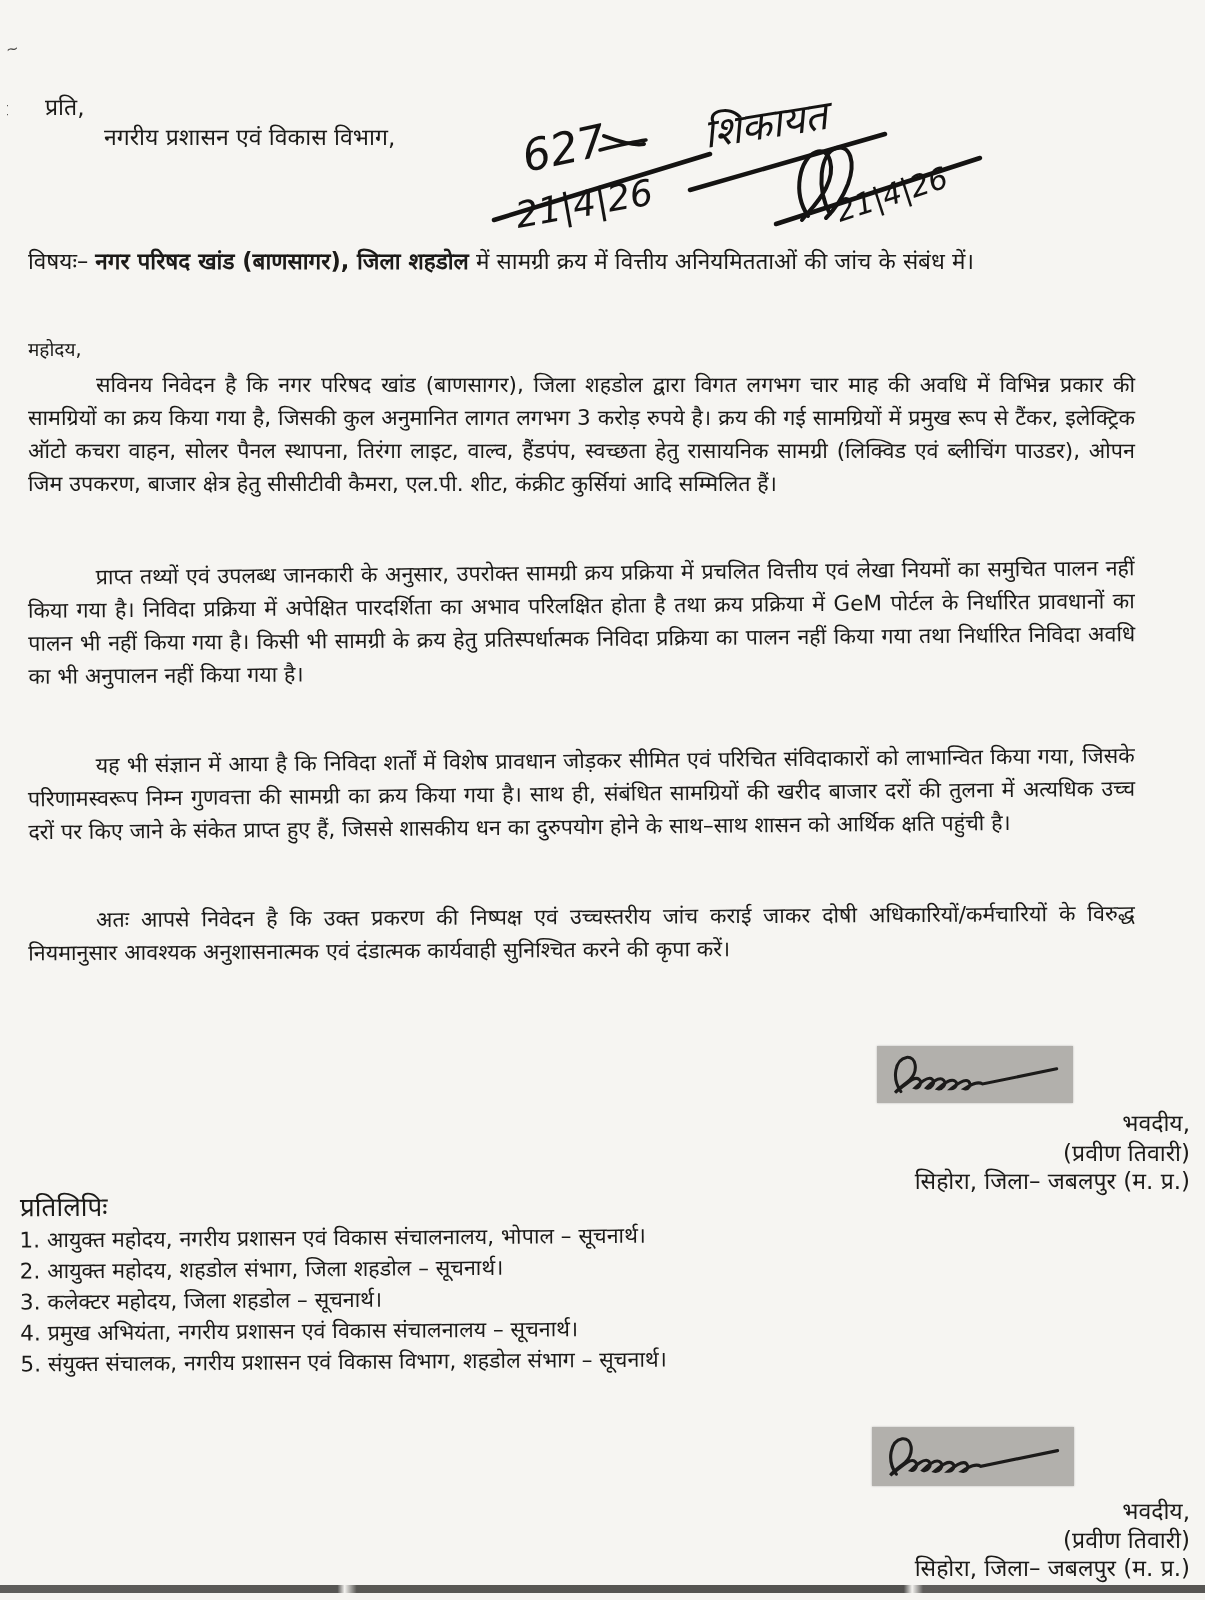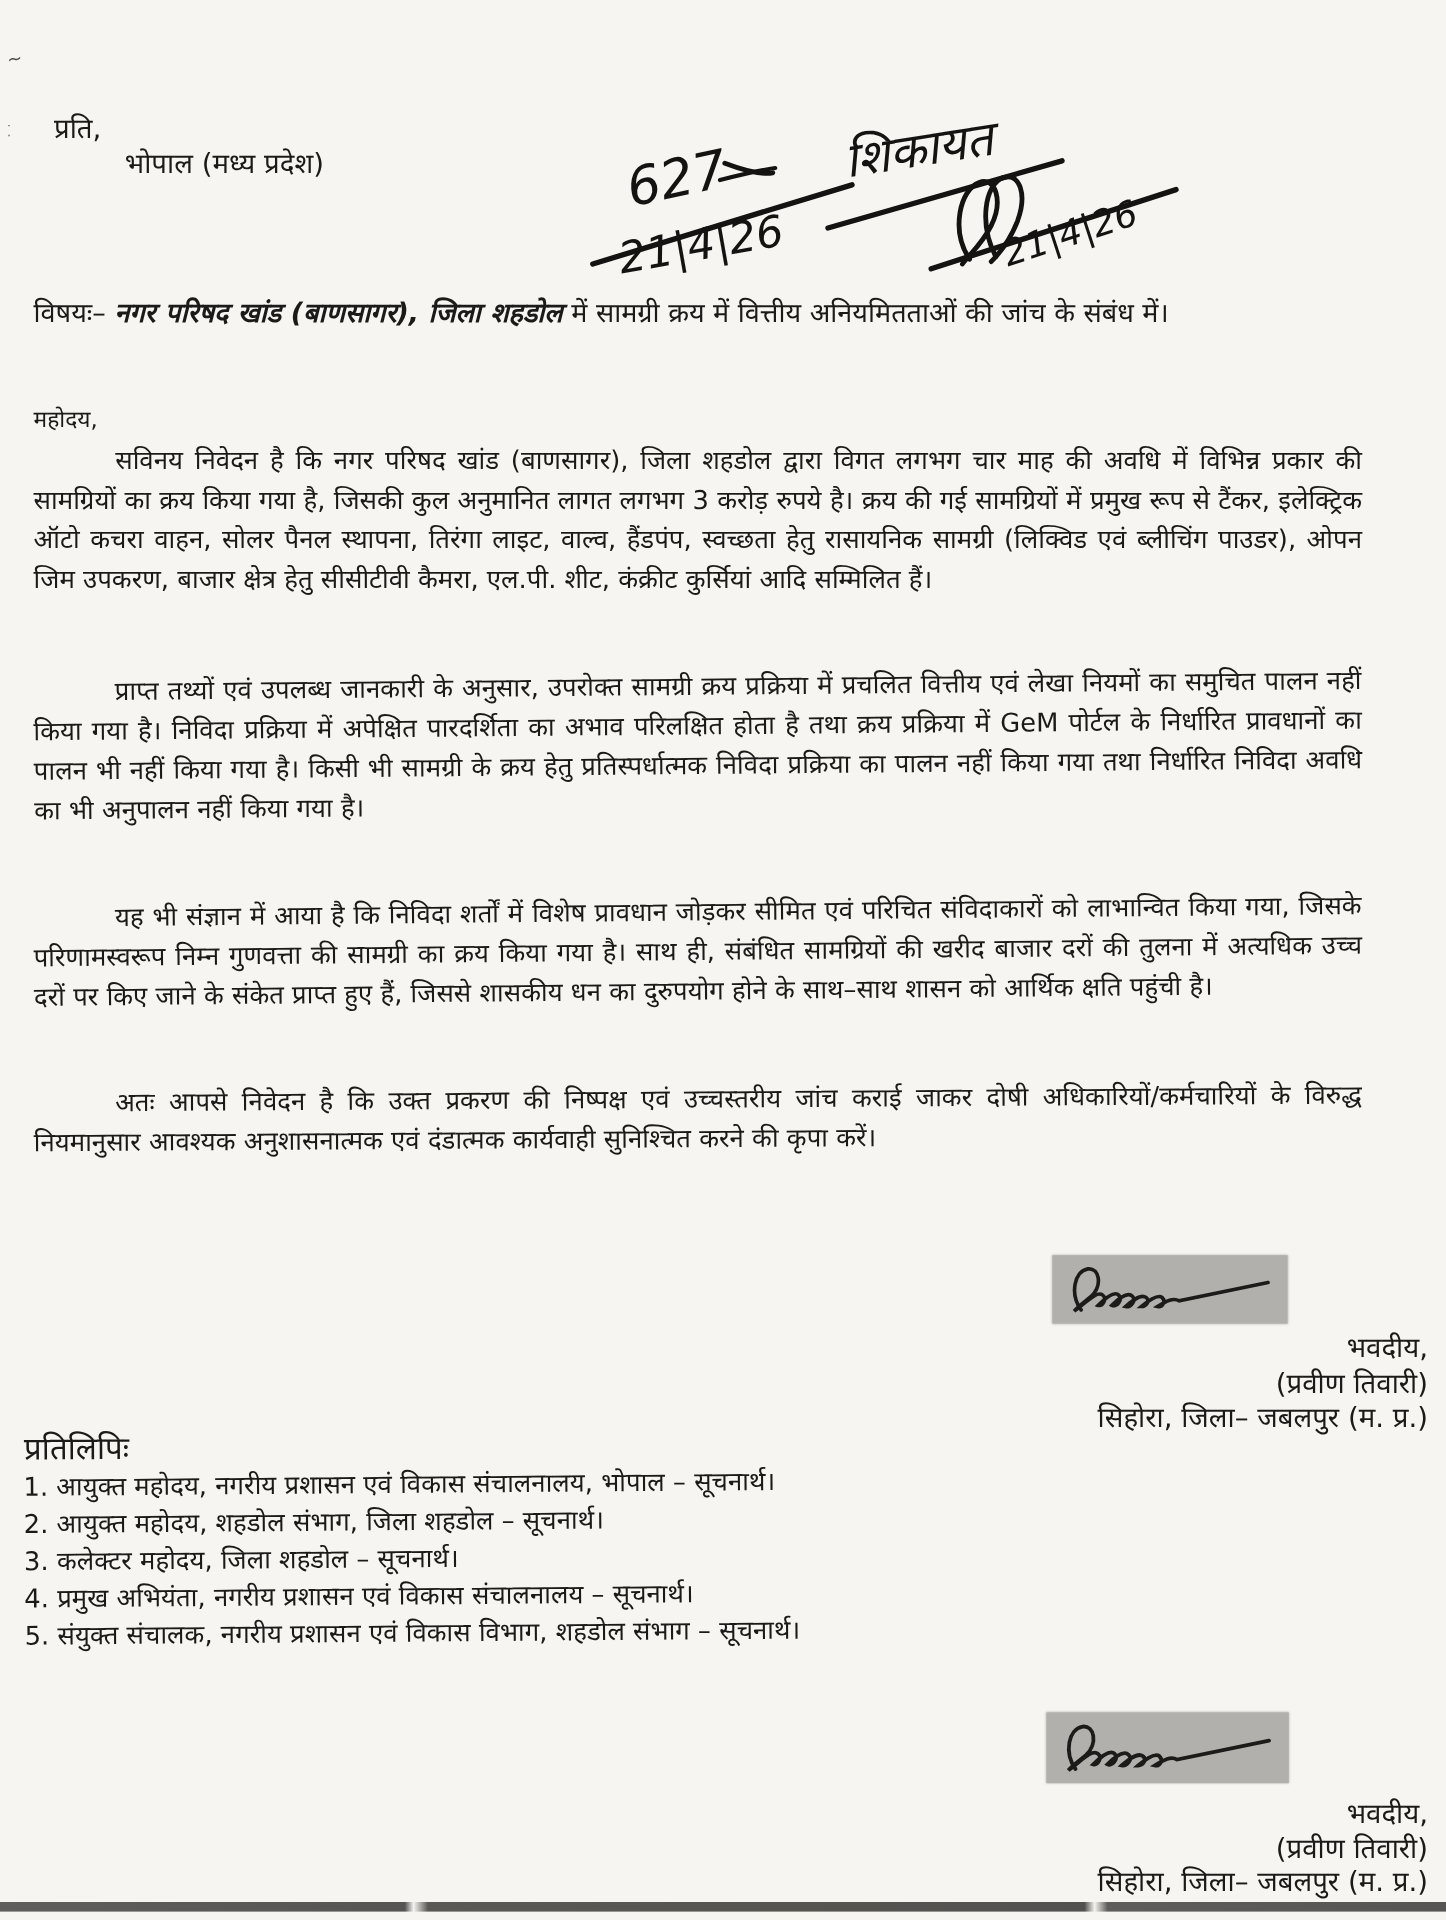--- a/index.html
+++ b/index.html
@@ -8,21 +8,21 @@
     background:#f6f5f2;
     position:relative;
     overflow:hidden;
     font-family:"DejaVu Sans", sans-serif;
     color:#1b1a18;
   }
   .abs{position:absolute;}
   .recipient-to{left:28px;top:90px;font-size:23px;margin-left:17px;}
   .recipient-lines{left:104px;top:122px;font-size:23px;line-height:31px;}
   .subject{left:28px;top:244px;width:1078px;font-size:22.5px;line-height:35px;text-align:justify;}
-  .subject b{font-weight:bold;font-style:italic;}
+  .subject b{font-weight:bold;}
   .salutation{left:28px;top:336px;font-size:19px;}
   .para{left:28px;width:1107px;font-size:21.5px;line-height:33px;text-align:justify;text-indent:68px;}
   .p1{top:368px;}
   .p2{top:556px;transform:rotate(-0.5deg);}
   .p3{top:744px;transform:rotate(-0.55deg);}
   .p4{top:900px;transform:rotate(-0.35deg);}
   .sig-box{background:#b2b0ac;box-shadow:0 0 2px rgba(0,0,0,.25);}
   .sig-box1{left:877px;top:1046px;width:196px;height:57px;}
   .sig-box2{left:872px;top:1427px;width:202px;height:59px;}
   .sig-text{width:400px;left:790px;text-align:right;font-size:23px;}
@@ -47,21 +47,21 @@
   svg{overflow:visible;}
 </style>
 </head>
 <body>
 
 <div class="abs artifact" style="left:6px;top:40px;transform:rotate(-8deg);">~</div>
 <div class="abs artifact" style="left:10px;top:104px;font-size:10px;">̣̇</div>
 
 <div class="abs recipient-to">प्रति,</div>
 <div class="abs recipient-lines">
-  <div>भोपाल (मध्य प्रदेश)</div>
+  <div>नगरीय प्रशासन एवं विकास विभाग,</div>
 </div>
 
 <svg class="abs hand" style="left:492px;top:116px;" width="225" height="120" viewBox="0 0 225 120">
   <g fill="#141312" stroke="none">
     <text x="34" y="56" font-size="44" font-style="italic" transform="rotate(-12 34 56)" font-family="DejaVu Sans, sans-serif">627</text>
   </g>
 
   <path d="M112,20 C128,26 142,30 152,28" stroke="#141312" stroke-width="4" fill="none" stroke-linecap="round"></path>
   <path d="M108,34 C124,30 140,26 154,24" stroke="#141312" stroke-width="3.5" fill="none" stroke-linecap="round"></path>
 

